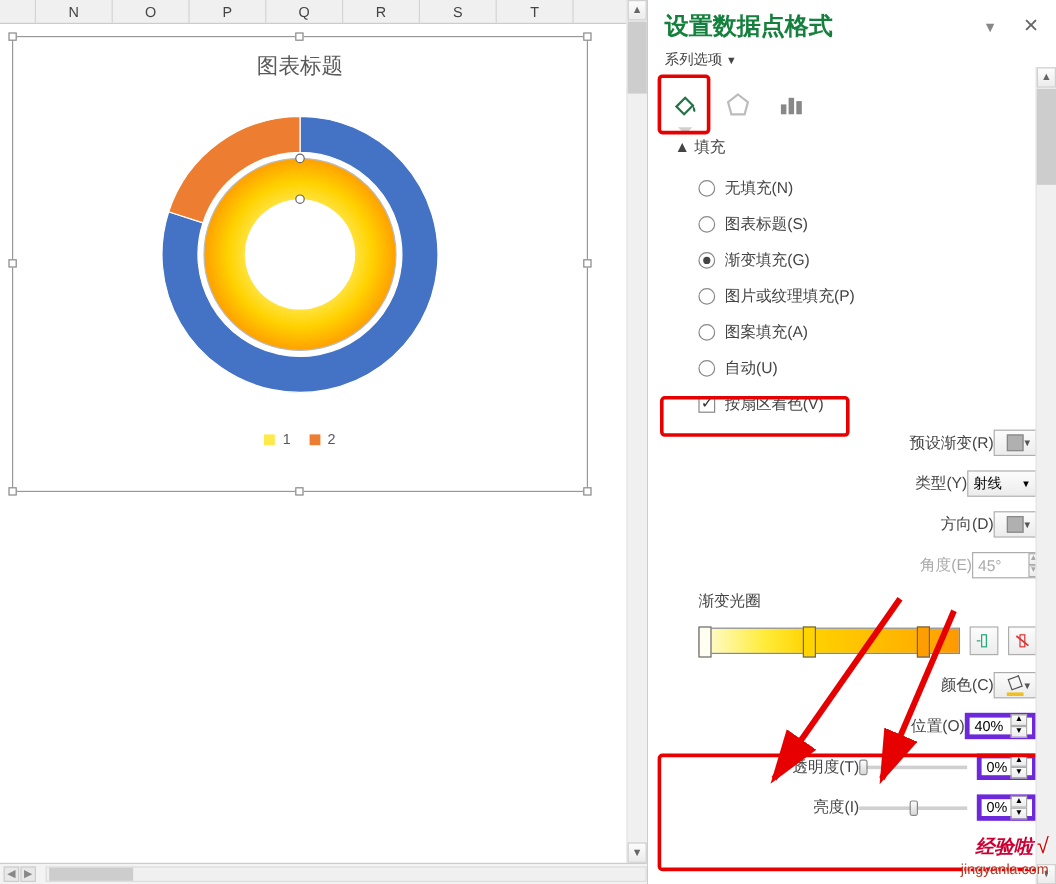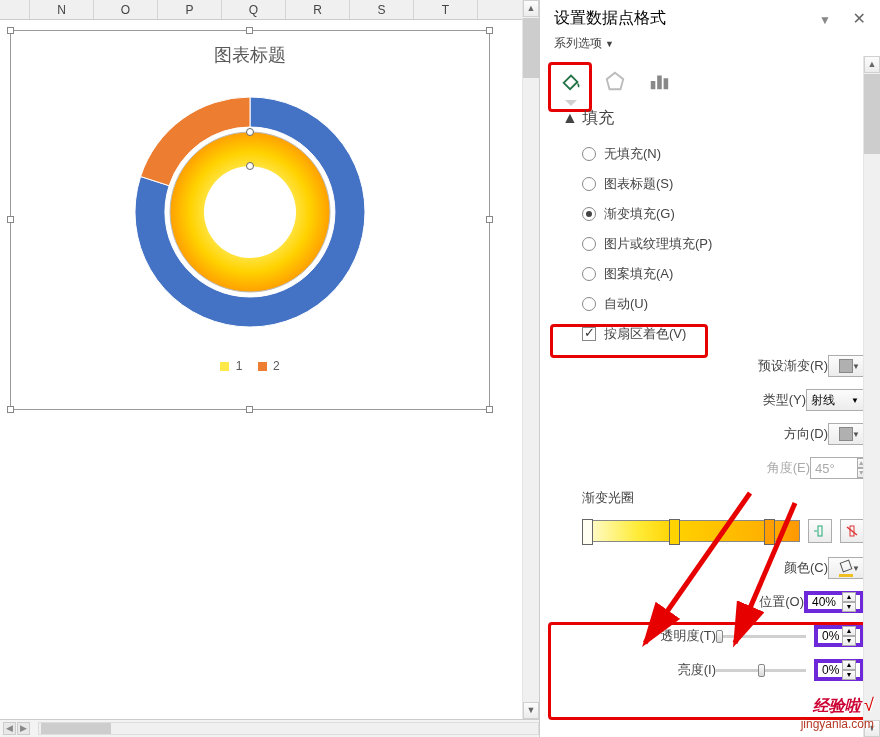--- a/index.html
+++ b/index.html
@@ -38,40 +38,40 @@
     
     .bottom-bar { position: absolute; bottom: 0; left: 0; right: 0; height: 18px; background: #f3f3f3; border-top: 1px solid #ccc; }
     .bottom-left { position: absolute; left: 3px; bottom: 2px; display:flex; gap:1px;}
     .bottom-arrow { width: 13px; height: 13px; background: #e8e8e8; border:1px solid #ccc; font-size:9px; text-align:center; line-height:11px; color:#888;}
     .hscroll { position:absolute; left:38px; right:0; bottom:2px; height:13px; background:#f0f0f0; border:1px solid #ddd; }
     .hscroll-thumb { position:absolute; left:2px; width:70px; height:100%; background:#cdcdcd; }
     
     
     .panel { width: 340px; background: #fff; display: flex; flex-direction: column; position: relative; }
     .panel-header { padding: 8px 14px 4px; display: flex; align-items: center; justify-content: space-between; }
-    .panel-title { font-size: 16px; color: #000000; font-weight: normal; }
+    .panel-title { font-size: 20px; color: #15803d; font-weight: bold; }
     .panel-close { font-size: 16px; color: #666; cursor: pointer; }
     .panel-caret { font-size: 12px; color: #888; margin-right: 18px; }
     
     .series-opt { padding: 2px 14px 6px; }
     .series-label { font-size: 12px; color: #444; display: inline-flex; align-items: center; }
     .series-caret { font-size: 9px; margin-left: 3px; }
     
     .tab-icons { display: flex; gap: 10px; padding: 6px 14px 10px; align-items: center; }
     .tab-icon { width: 34px; height: 34px; display: flex; align-items: center; justify-content: center; }
     .tab-icon.selected { position: relative; }
     .tab-icon.selected::after { content: ""; position: absolute; bottom: -8px; left: 50%; margin-left: -6px; width: 0; height: 0; border-left: 6px solid transparent; border-right: 6px solid transparent; border-top: 6px solid #d0d0d0; }
     
     .red-box { border: 3px solid #e60000; border-radius: 4px; }
     .red-box-tabs { position: absolute; top: 62px; left: 8px; width: 44px; height: 50px; }
     .red-box-grad { position: absolute; top: 216px; left: 10px; width: 158px; height: 34px; }
     .red-box-stops { position: absolute; top: 514px; left: 8px; width: 324px; height: 98px; }
     
     .panel-body { flex: 1; overflow-y: auto; padding: 0 16px 0 22px; position: relative; }
-    .fill-title { font-size: 16px; color: #444; margin-bottom: 10px; }
+    .fill-title { font-size: 13px; color: #444; margin-bottom: 10px; }
     
     .radio-group { padding-left: 20px; }
     .radio-row { display: flex; align-items: center; height: 30px; }
     .radio { width: 14px; height: 14px; border-radius: 50%; border: 1px solid #888; margin-right: 8px; position: relative; }
     .radio.checked::after { content: ""; position: absolute; width: 6px; height: 6px; background: #444; border-radius: 50%; top: 3px; left: 3px; }
     .checkbox { width: 14px; height: 14px; border: 1px solid #888; margin-right: 8px; position: relative; }
     .checkbox.checked::after { content: "✓"; position: absolute; top: -3px; left: 1px; font-size: 13px; color: #333; }
     .radio-label { color: #444; }
     
     .prop-row { display: flex; align-items: center; justify-content: flex-end; height: 34px; padding-left: 20px; }

